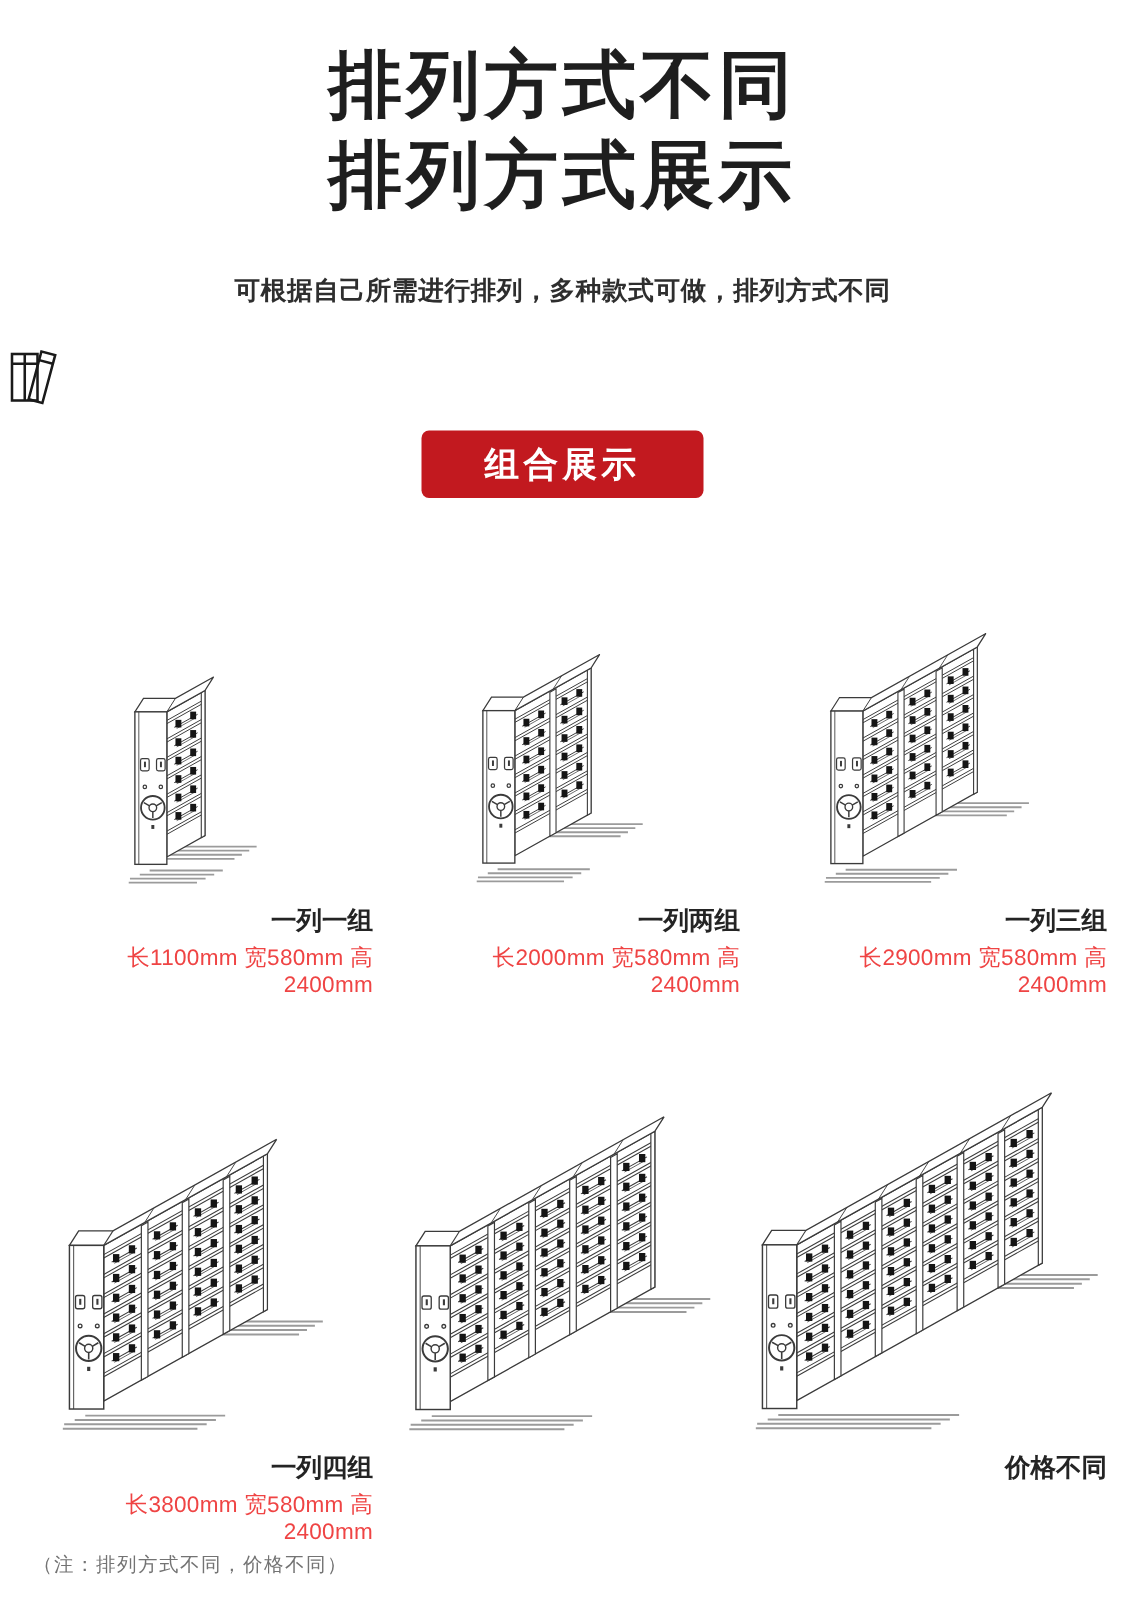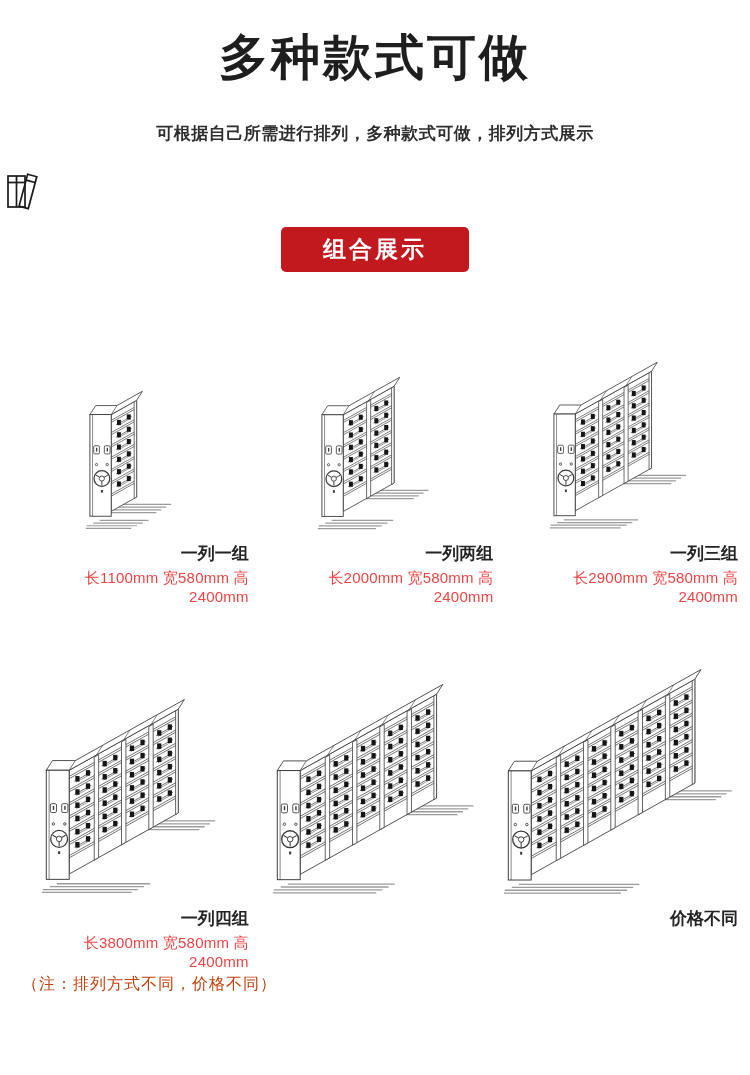--- a/index.html
+++ b/index.html
@@ -33,32 +33,33 @@
   .art{
     display:flex;align-items:flex-end;justify-content:center;
     height:222px;
   }
   .row2 .art{height:270px;}
   .caption{padding-left:28px;margin-top:6px;text-align:right;}
   .prod-name{font-size:17px;font-weight:700;color:#242424;}
   .prod-dims{font-size:15px;color:#ef4444;margin-top:4px;letter-spacing:.2px;}
   .footnote{
     margin:4px 0 0 22px;
-    font-size:16px;color:#c2410c;letter-spacing:1px;
+    font-size:13px;color:#737373;letter-spacing:1px;
   }
   svg{display:block;}
 </style>
 </head>
 <body>
 
 <h1 class="page-title">
-  <span>多种款式可做</span><br>
+  <span>排列方式不同</span><br>
+  <span>排列方式展示</span>
 </h1>
 
-<div class="subtitle">可根据自己所需进行排列，多种款式可做，排列方式展示</div>
+<div class="subtitle">可根据自己所需进行排列，多种款式可做，排列方式不同</div>
 
 <div class="icon-wrap">
   <svg width="52" height="46" viewBox="0 0 52 46">
     <g fill="none" stroke="#1a1a1a" stroke-width="1.7">
       <rect x="8" y="7" width="17" height="31"></rect>
       <line x1="16.5" y1="7" x2="16.5" y2="38"></line>
       <line x1="8" y1="13.5" x2="25" y2="13.5"></line>
       <g transform="rotate(15 30 8)">
         <rect x="27" y="6" width="9.5" height="33"></rect>
         <line x1="27" y1="12" x2="36.5" y2="12"></line>

